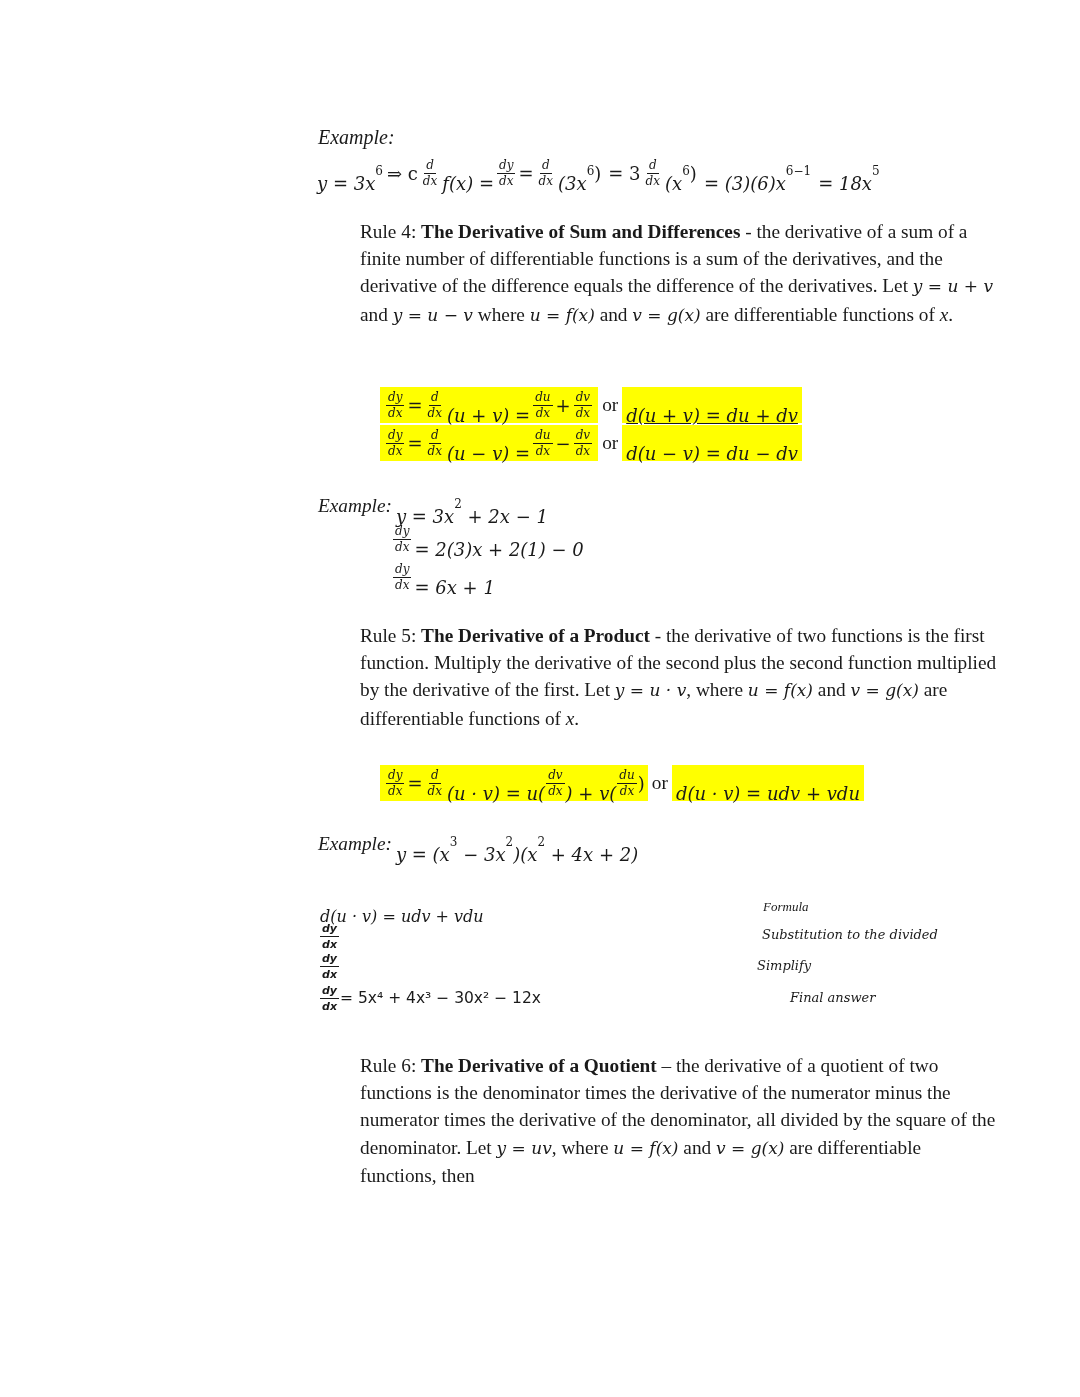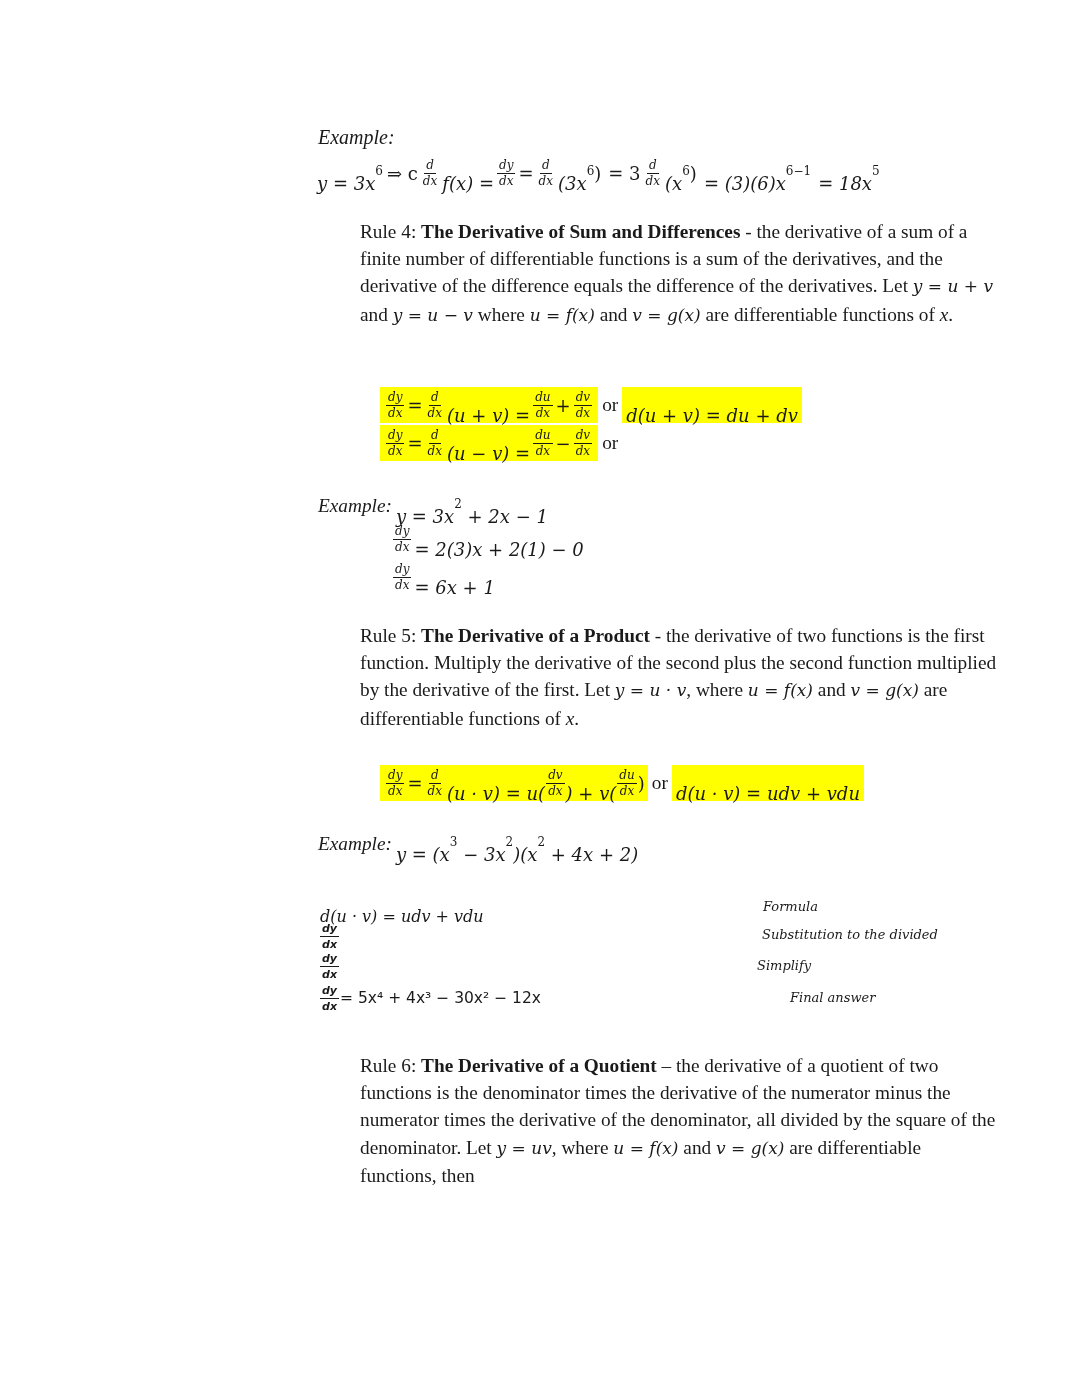--- a/index.html
+++ b/index.html
@@ -91,21 +91,21 @@
         <span class="num">du</span>
         <span class="den">dx</span>
       </span>
     <span>+</span>
     <span class="frac">
         <span class="num">dv</span>
         <span class="den">dx</span>
       </span>
   </div>
   <span class="or">or</span>
-  <div class="hl" style="padding:8px 4px;">
+  <div class="hl" style="padding:8px 4px;text-decoration:underline;">
       <span class="i">d(u + v) = du + dv</span>
     </div>
 </div>
 <div class="eq" style="left:380px; top:420px;">
   <div class="hl">
     <span class="frac">
         <span class="num">dy</span>
         <span class="den">dx</span>
       </span>
     <span>=</span>
@@ -118,20 +118,23 @@
         <span class="num">du</span>
         <span class="den">dx</span>
       </span>
     <span>−</span>
     <span class="frac">
         <span class="num">dv</span>
         <span class="den">dx</span>
       </span>
   </div>
   <span class="or">or</span>
+  <div class="hl" style="padding:0 4px;">
+      <span class="i">d(u − v) = du − dv</span>
+    </div>
 </div>
 
 <div class="eq" style="left:318px; top:492px; height:28px;">
   <span class="or" style="font-style:italic; margin:0 4px 0 0;">Example:</span>
   <span class="i">y = 3x</span>
     <sup>2</sup>
     <span class="i" style="white-space:pre;"> + 2x − 1</span>
 </div>
 <div class="eq" style="left:390px; top:524px; height:30px;">
   <span class="frac">
@@ -208,20 +211,20 @@
     </span>
 </div>
 <div class="eq calib" style="left:320px; top:984px; height:28px;">
   <span class="frac" style="margin:0 1px 0 0;">
       <span class="num">dy</span>
       <span class="den">dx</span>
     </span>
   <span>= 5x⁴ + 4x³ − 30x² − 12x</span>
 </div>
 
-<div class="note" style="left:763px; top:899px;">Formula</div>
+<div class="note" style="left:763px; top:899px;font-family:Liberation Serif, serif;">Formula</div>
 <div class="note" style="left:762px; top:927px;">Substitution to the divided</div>
 <div class="note" style="left:757px; top:958px;">Simplify</div>
 <div class="note" style="left:790px; top:990px;">Final answer</div>
 
 <div class="para" style="top:1052px;">
   <span>Rule 6: </span><b>The Derivative of a Quotient</b><span> – the derivative of a quotient of two functions is the denominator times the derivative of the numerator minus the numerator times the derivative of the denominator, all divided by the square of the denominator. Let </span><span class="m">y = uv</span><span>, where </span><span class="m">u = f(x)</span><span> and </span><span class="m">v = g(x)</span><span> are differentiable functions, then</span>
 </div>
 
 </body></html>

